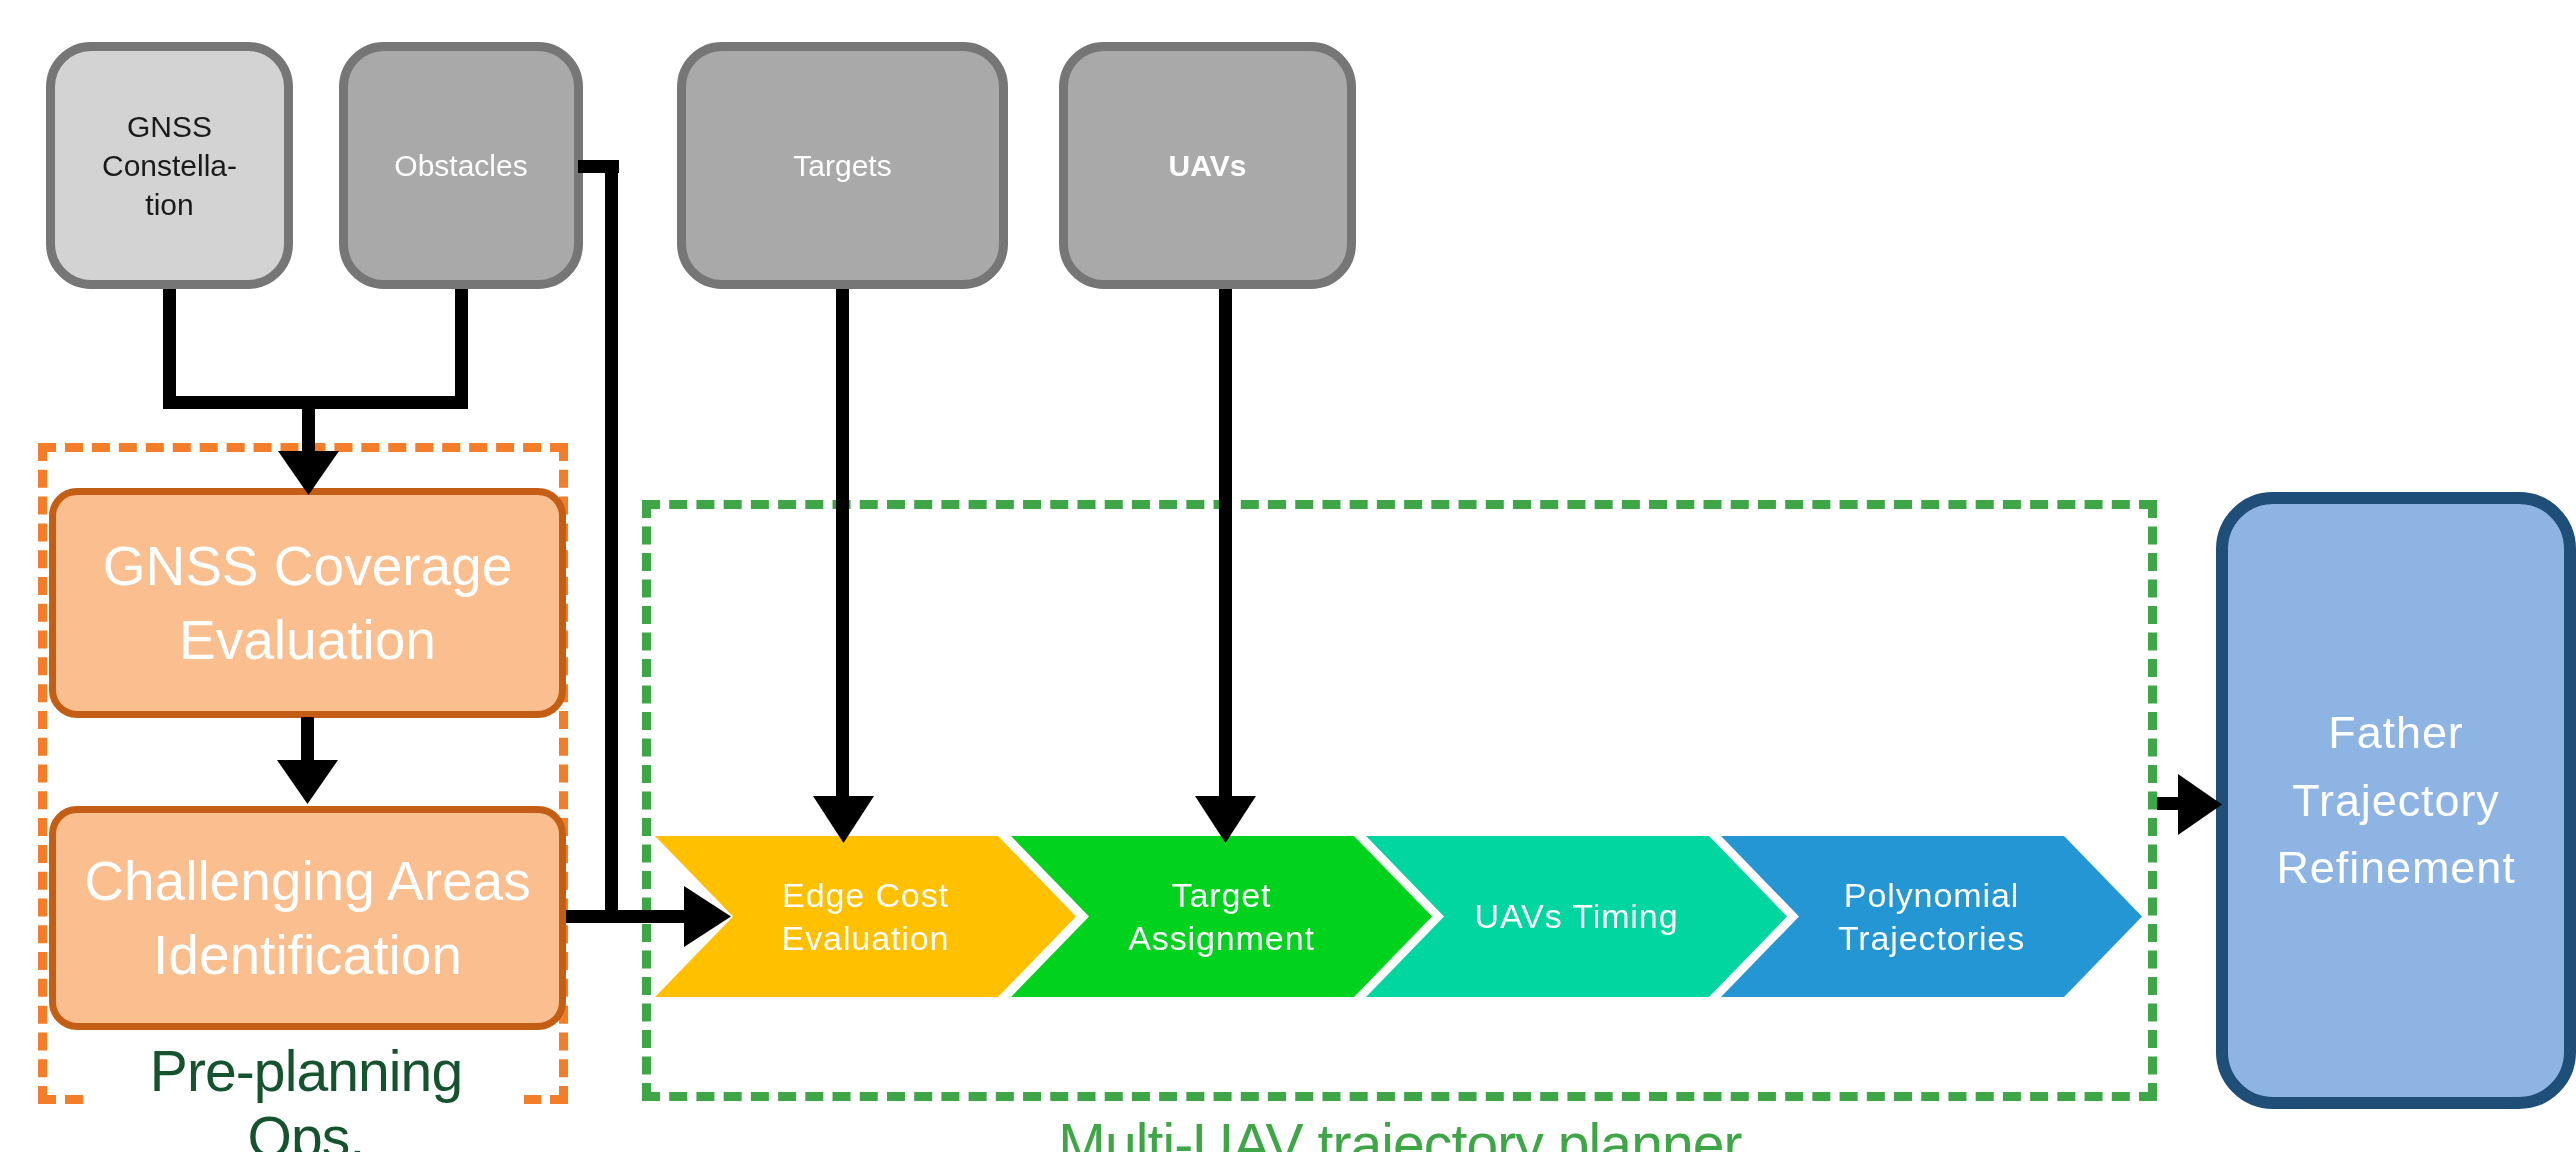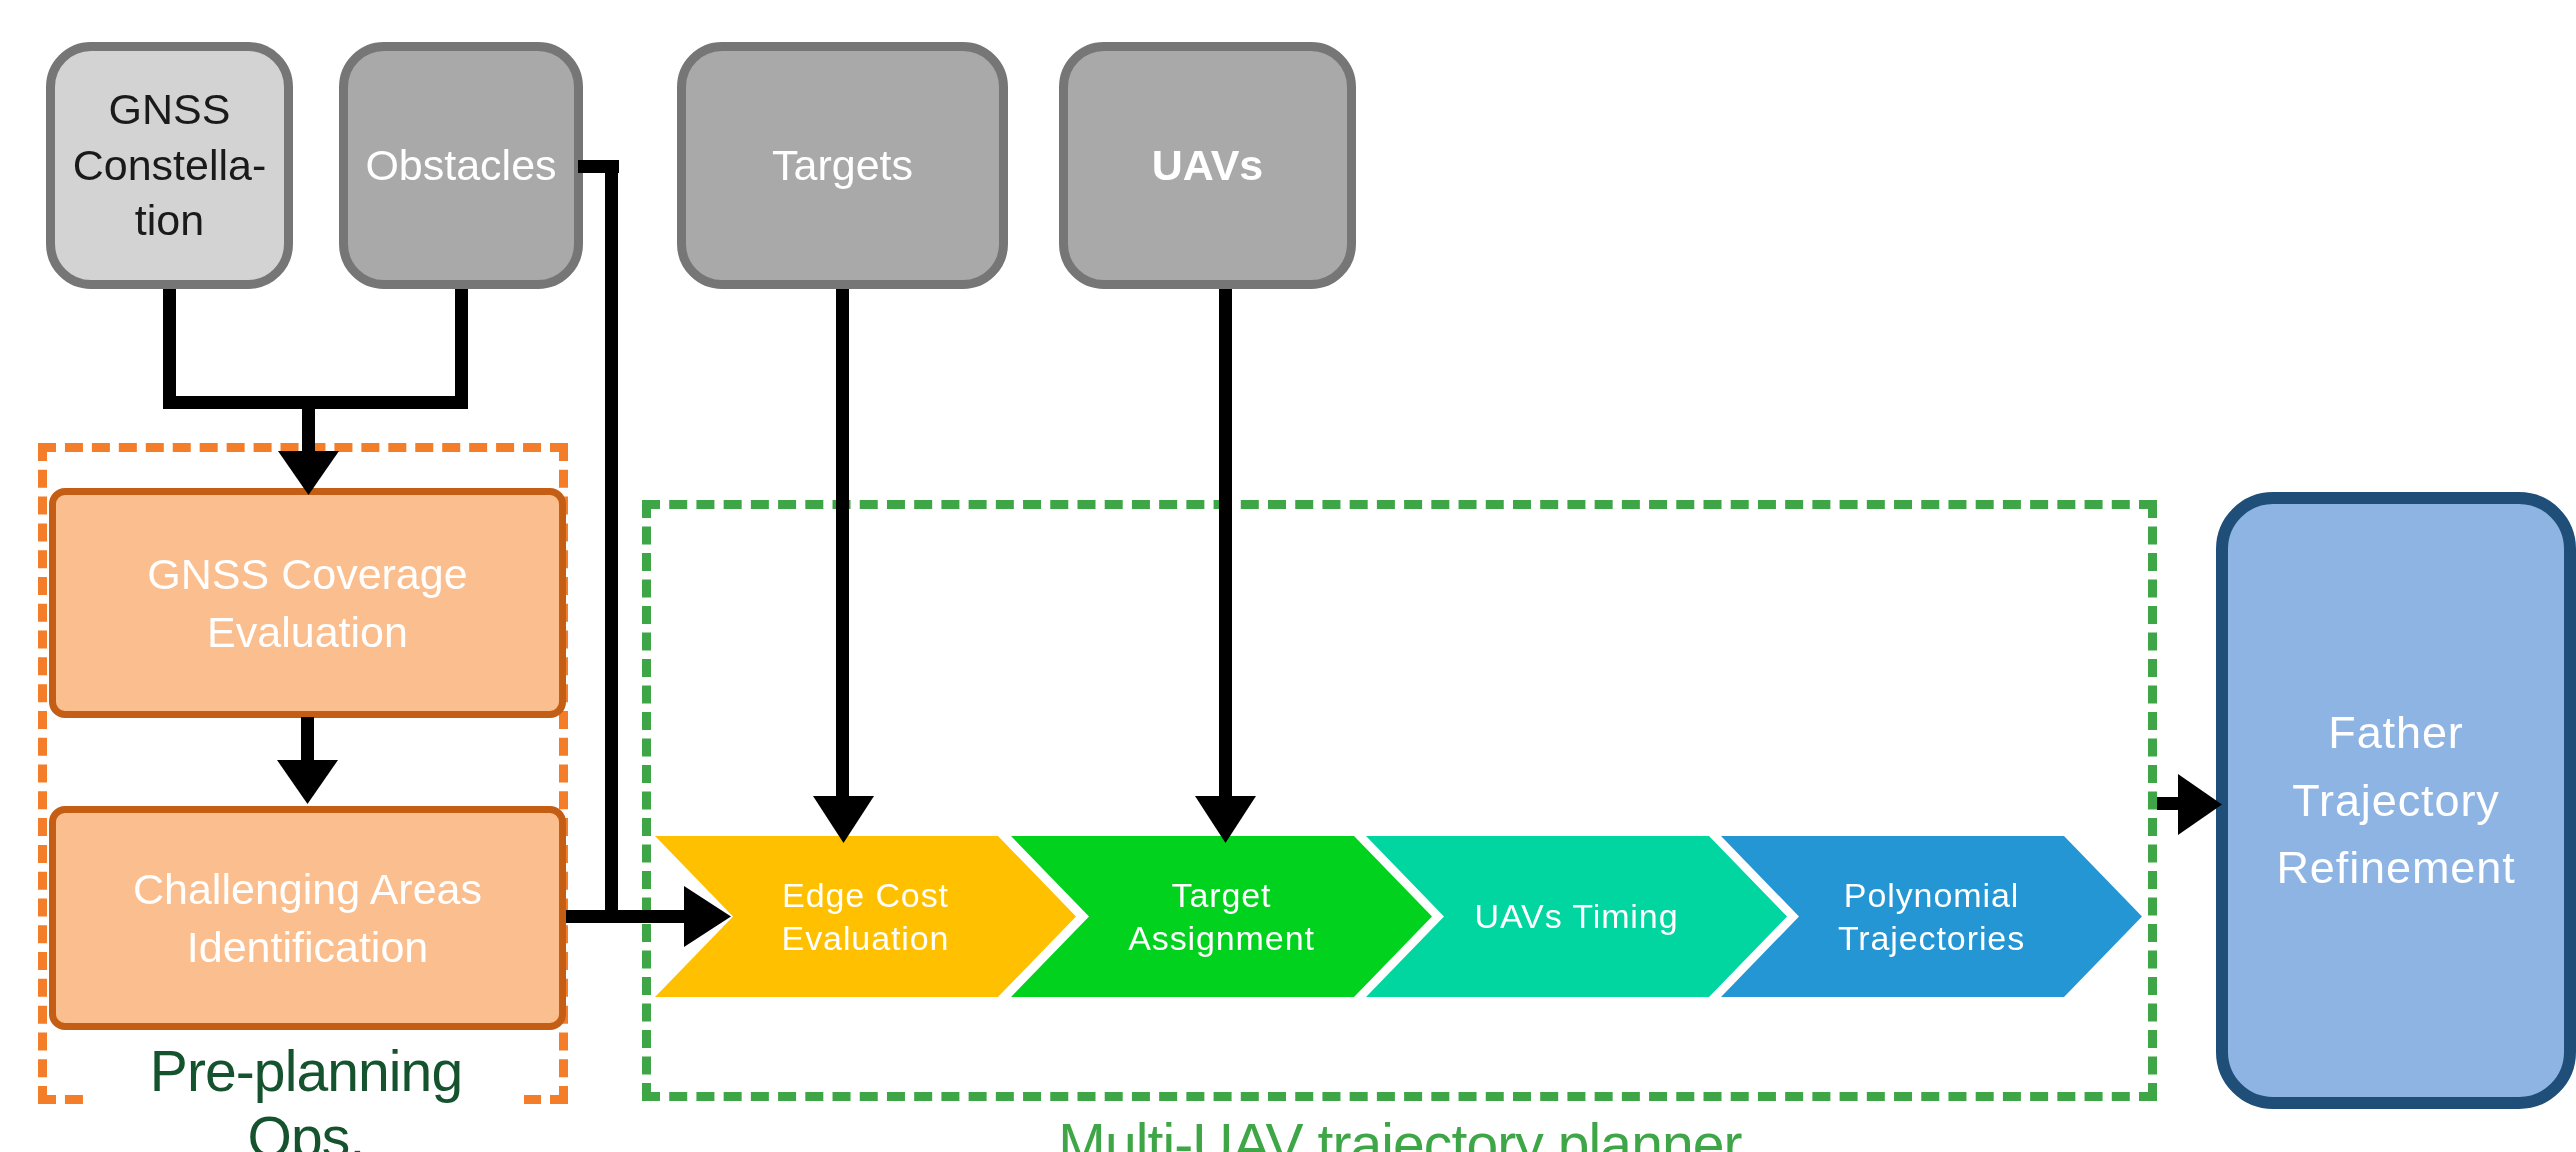--- a/index.html
+++ b/index.html
@@ -5,23 +5,23 @@
   html,body{margin:0;padding:0;background:#ffffff;}
   .stage{
     position:relative;width:2576px;height:1153px;background:#ffffff;
     font-family:"Liberation Sans", sans-serif;overflow:hidden;
   }
   .node{
     position:absolute;box-sizing:border-box;display:flex;
     align-items:center;justify-content:center;text-align:center;
     white-space:pre-line;border-style:solid;
   }
-  .src{border-width:9.5px;border-radius:45px;font-size:43px;color:#ffffff;line-height:1.3;}
+  .src{border-width:9.5px;border-radius:45px;font-size:30px;color:#ffffff;line-height:1.3;}
   .src.dark-text{color:#1a1a1a;}
-  .orange-step{border-width:7.6px;border-radius:16px;font-size:43px;color:#ffffff;line-height:1.35;}
+  .orange-step{border-width:7.6px;border-radius:28px;font-size:55px;color:#ffffff;line-height:1.35;}
   .father{border-width:12.3px;border-radius:57px;font-size:45px;color:#ffffff;line-height:1.5;letter-spacing:0.9px;}
   .group{position:absolute;box-sizing:border-box;border-width:9.5px;border-style:dashed;background:transparent;}
   .group-label{
     position:absolute;background:#ffffff;text-align:center;font-size:57px;
     letter-spacing:-0.9px;display:flex;align-items:center;justify-content:center;
   }
   .chevron{
     position:absolute;top:836px;width:421px;height:161px;display:flex;
     align-items:center;justify-content:center;text-align:center;
     color:#ffffff;font-size:34px;line-height:1.25;letter-spacing:0.9px;white-space:pre-line;

